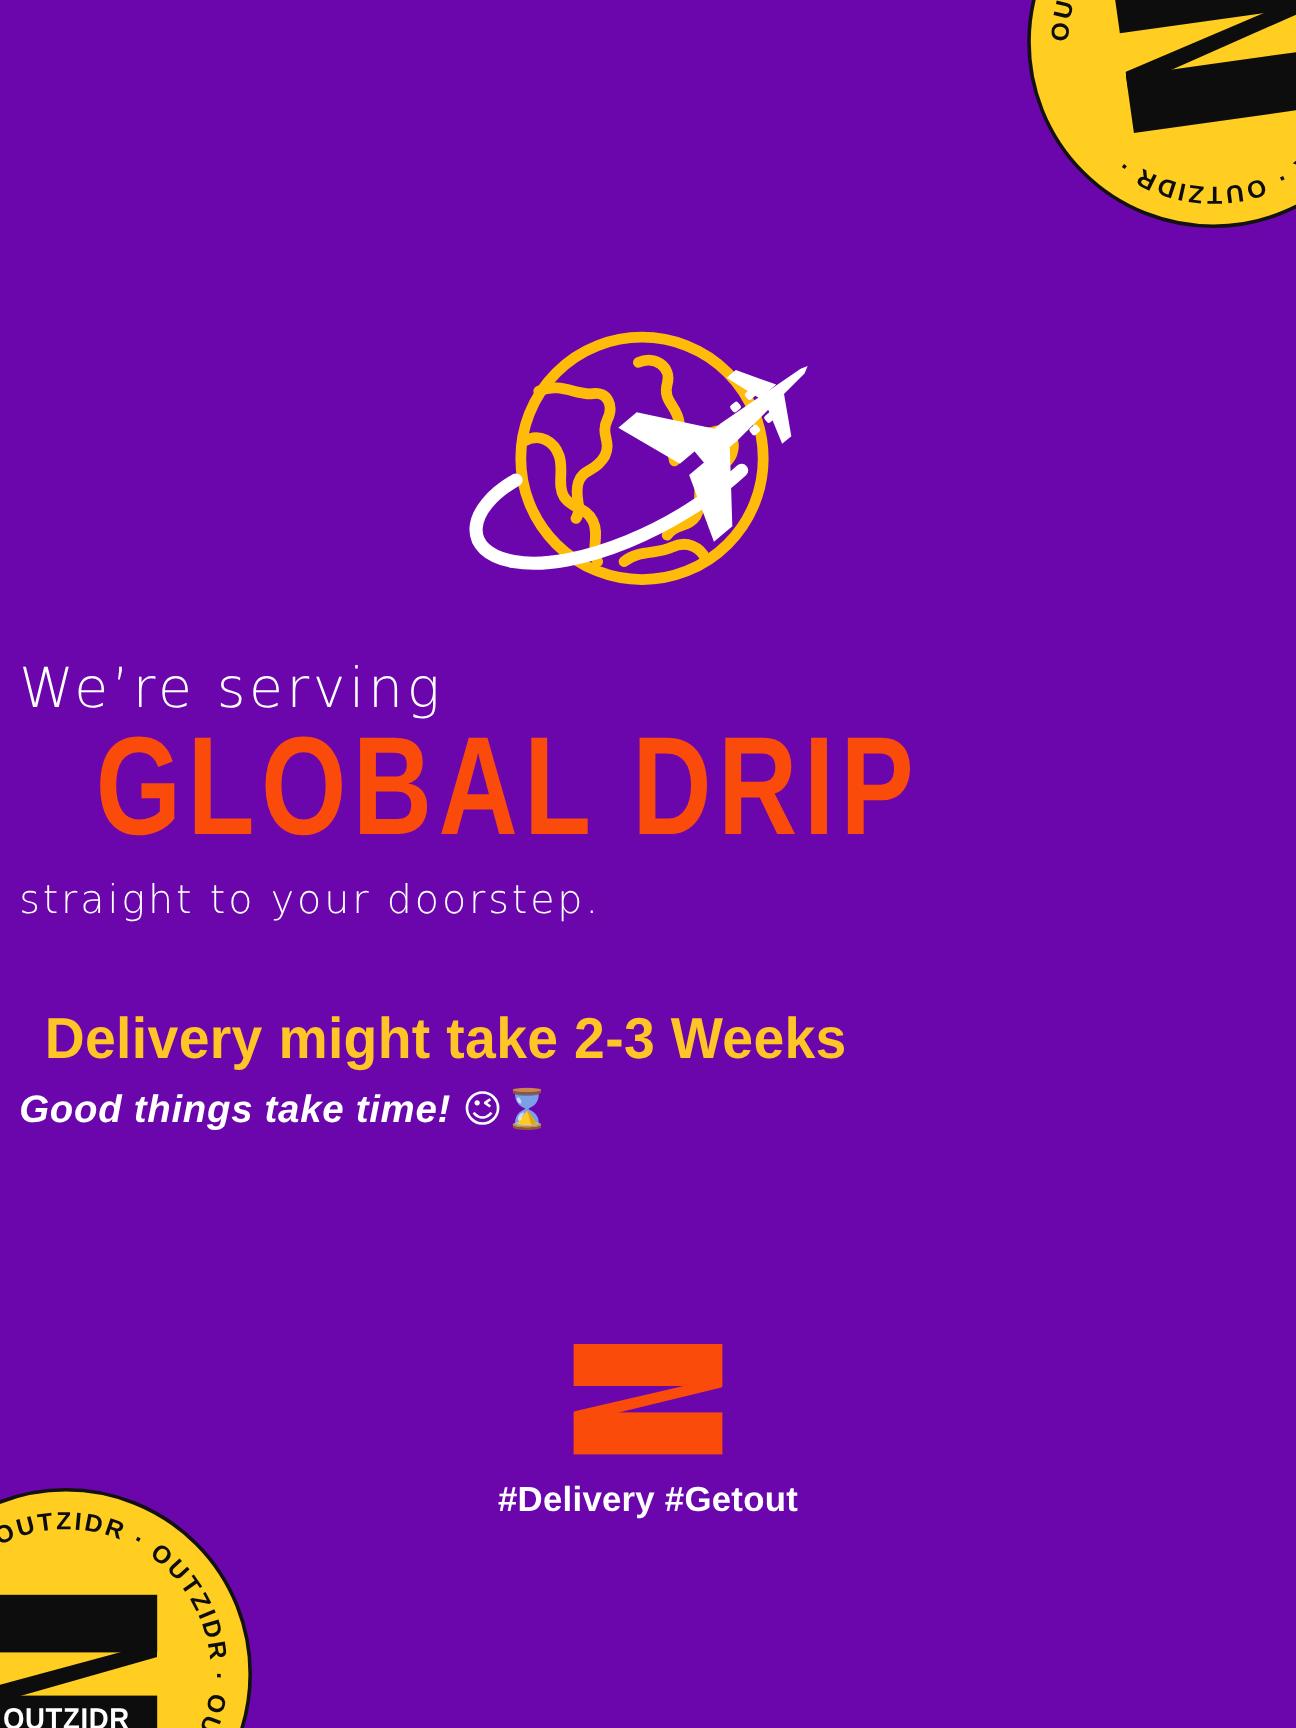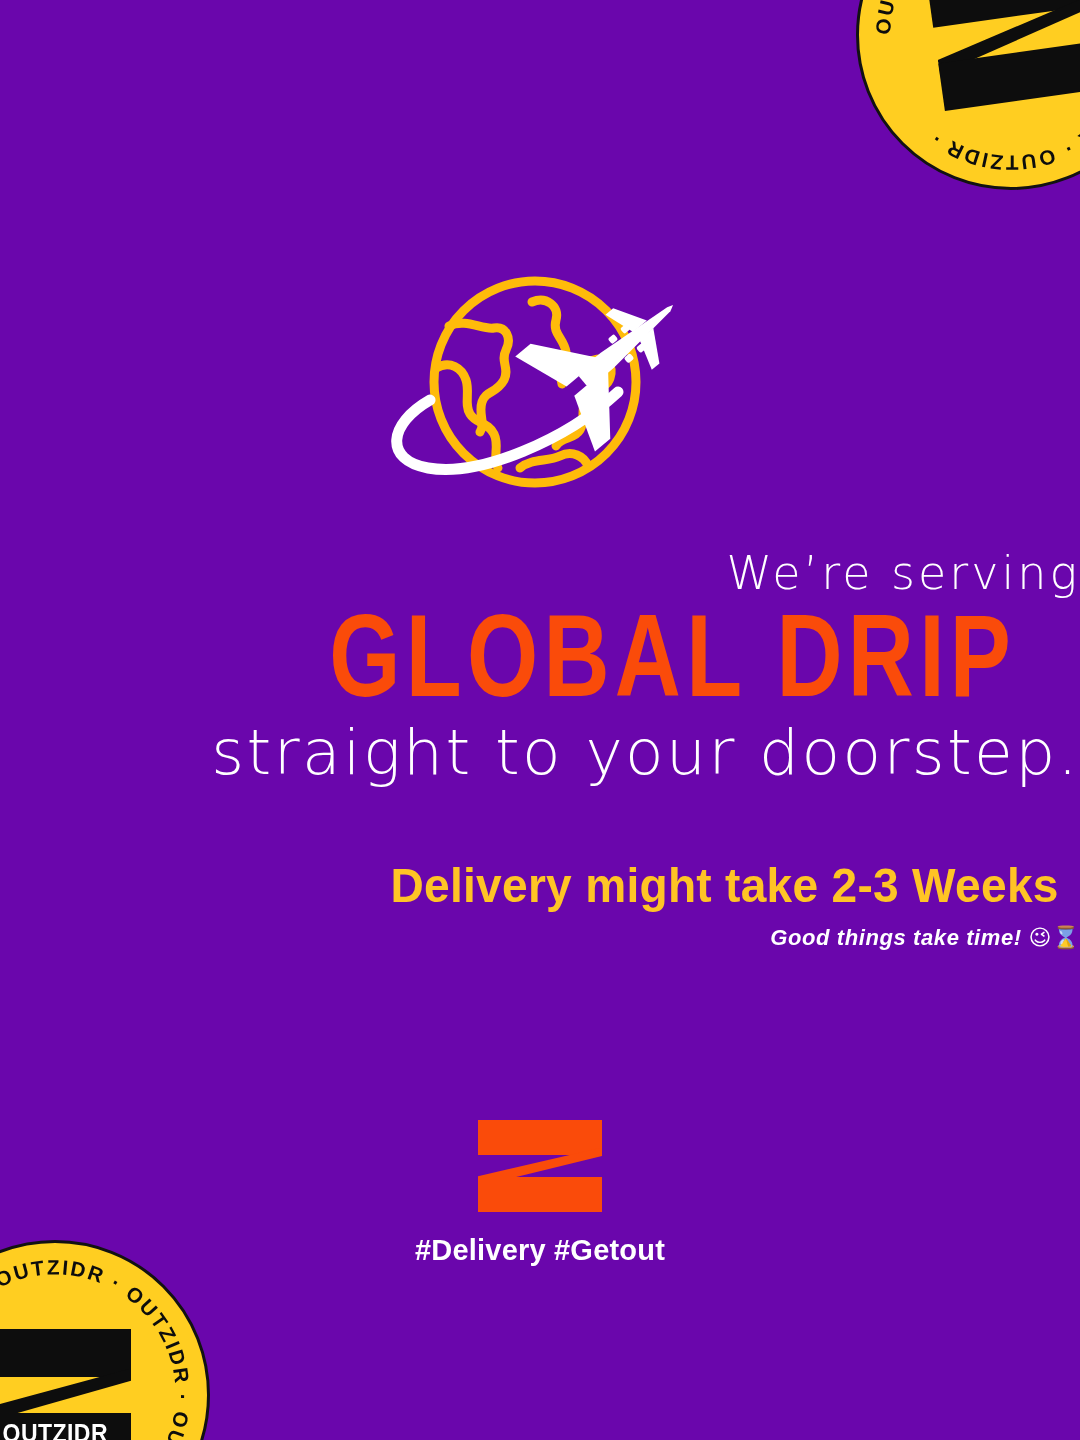--- a/index.html
+++ b/index.html
@@ -114,21 +114,21 @@
     display: flex;
     justify-content: center;
   }
 
   
   .copy {
     position: absolute;
     left: 16px;
     right: 0;
     top: 548px;
-    text-align: right;
+    text-align: left;
   }
   .line-serving {
     color: #ffffff;
     font-size: 46px;
     font-weight: 300;
     letter-spacing: 3px;
     line-height: 1.1;
     font-family: "DejaVu Sans", sans-serif;
   }
   .line-global {
@@ -136,40 +136,40 @@
     font-size: 104px;
     font-weight: 700;
     letter-spacing: 6px;
     line-height: 0.92;
     margin-top: 10px;
     font-family: "Liberation Sans Narrow", "Liberation Sans", sans-serif;
     transform: scaleX(0.88) scaleY(1.12);
   }
   .line-doorstep {
     color: #ffffff;
-    font-size: 63px;
+    font-size: 33px;
     font-weight: 300;
     letter-spacing: 2.4px;
     line-height: 1.1;
-    margin-top: 14px;
+    margin-top: 28px;
     font-family: "DejaVu Sans", sans-serif;
   }
   .line-delivery {
     color: #FFC425;
     font-size: 48px;
     font-weight: 700;
     letter-spacing: 0.3px;
     line-height: 1.1;
     margin-top: 72px;
     font-family: "Liberation Sans", sans-serif;
     transform: scaleX(0.96);
   }
   .line-good {
     color: #ffffff;
-    font-size: 22px;
+    font-size: 32px;
     font-weight: 700;
     font-style: italic;
     letter-spacing: 0.6px;
     line-height: 1.1;
     margin-top: 14px;
     font-family: "Liberation Sans", sans-serif;
   }
   .emoji { font-family: "DejaVu Sans", sans-serif; font-style: normal; }
 
   

